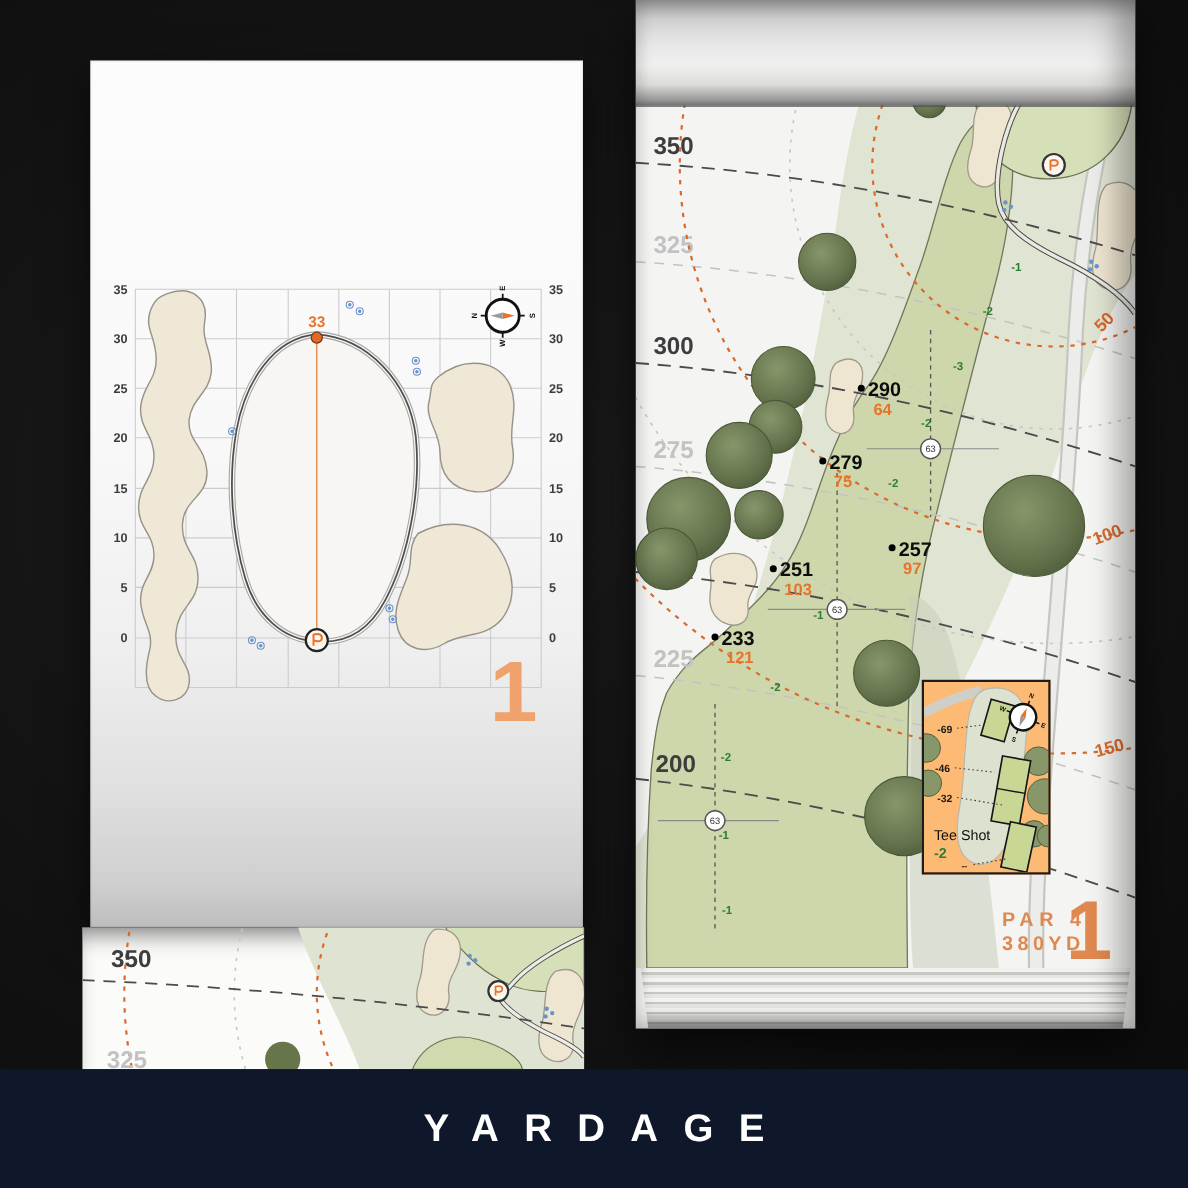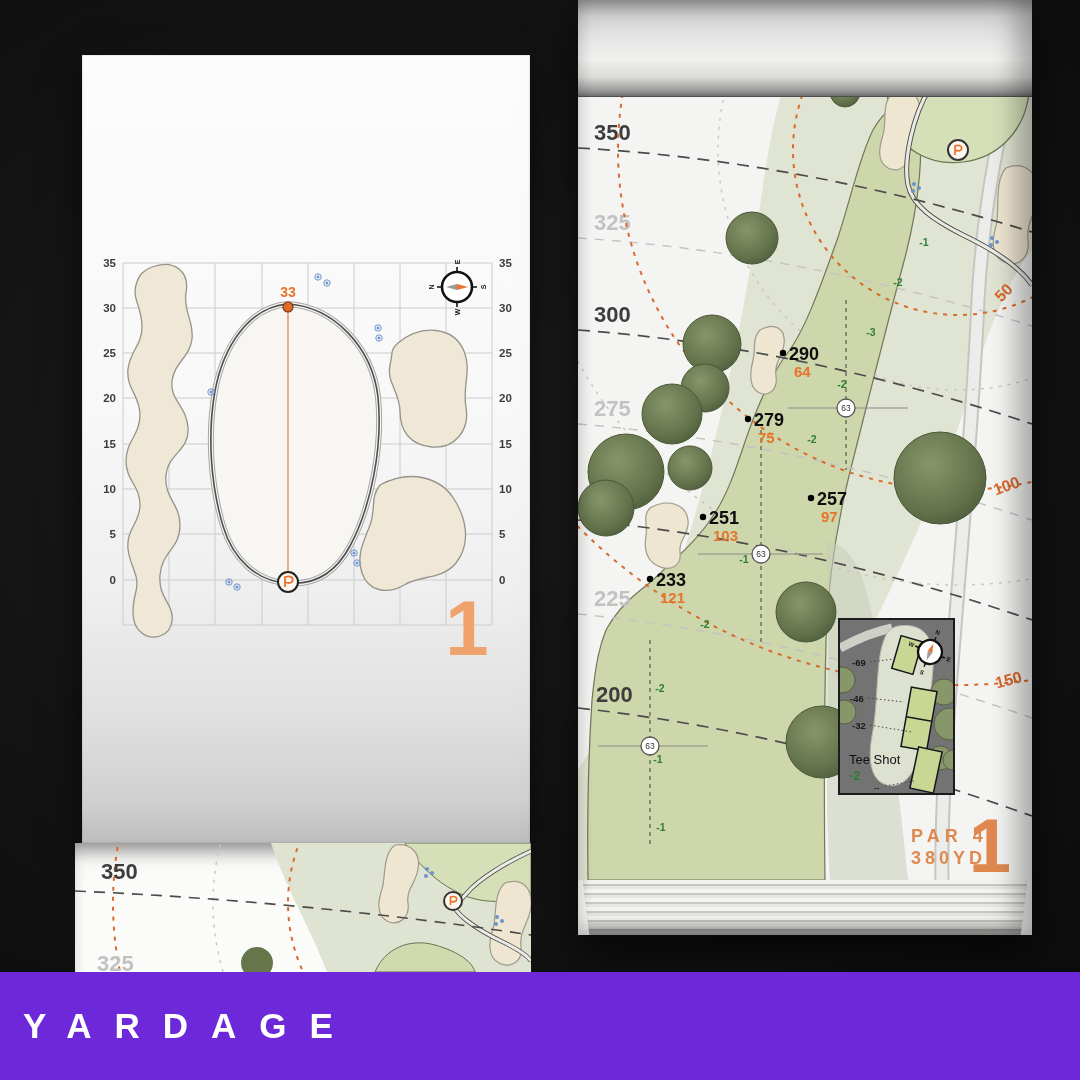--- a/index.html
+++ b/index.html
@@ -37,26 +37,26 @@
   }
   .edge-stack{
     position:absolute;left:0;top:880px;width:454px;height:55px;
     background:repeating-linear-gradient(180deg,#f3f3f1 0 4px,#c7c7c4 4px 6px,#e6e6e3 6px 9px);
     clip-path:polygon(1% 0,99% 0,97.5% 100%,2.5% 100%);
     box-shadow:inset 0 -8px 10px rgba(0,0,0,.35);
   }
   
   .inset{
     position:absolute;left:260px;top:618px;width:117px;height:177px;
-    background:#737373;border:2px solid #1c1c1c;overflow:hidden;box-sizing:border-box;
+    background:#fdba74;border:2px solid #1c1c1c;overflow:hidden;box-sizing:border-box;
   }
   
   .banner{
-    left:0;top:972px;width:1080px;height:108px;background:#6d28d9;
-    display:flex;align-items:center;justify-content:flex-start;
+    left:0;top:972px;width:1080px;height:108px;background:#0f172a;
+    display:flex;align-items:center;justify-content:center;
   }
   .banner span{
     color:#ffffff;font-weight:bold;font-size:35px;letter-spacing:23px;padding-left:23px;
   }
   svg{display:block;}
   text{font-family:"Liberation Sans","DejaVu Sans",sans-serif;}
 </style>
 </head>
 <body>
 

